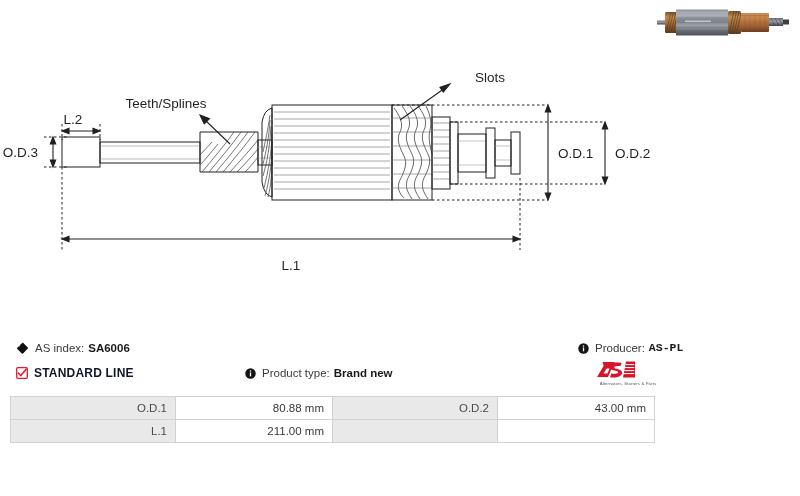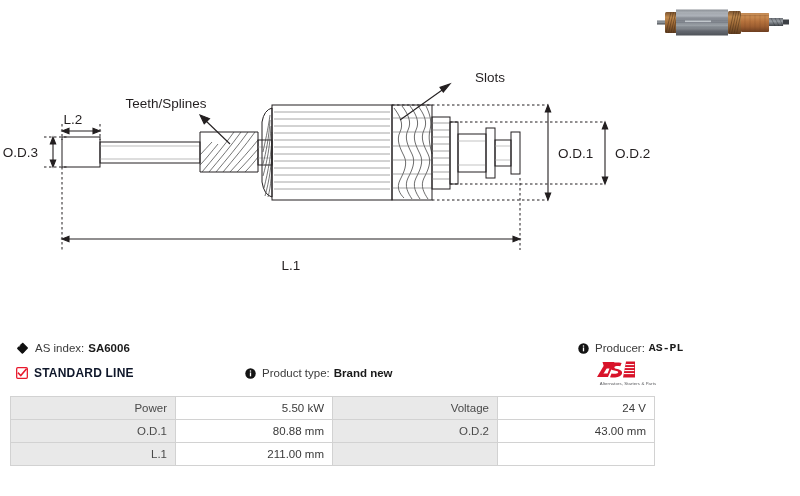--- a/index.html
+++ b/index.html
@@ -418,26 +418,20 @@
 
   <table id="spec-table">
     <colgroup>
       <col class="c-lbl">
         <col class="c-val">
         <col class="c-lbl">
         <col class="c-val">
     </colgroup>
     <tbody>
       <tr>
-        <td class="lbl">Power</td>
-        <td class="val">5.50 kW</td>
-        <td class="lbl">Voltage</td>
-        <td class="val">24 V</td>
-      </tr>
-      <tr>
         <td class="lbl">O.D.1</td>
         <td class="val">80.88 mm</td>
         <td class="lbl">O.D.2</td>
         <td class="val">43.00 mm</td>
       </tr>
       <tr>
         <td class="lbl">L.1</td>
         <td class="val">211.00 mm</td>
         <td class="lbl"></td>
         <td class="val"></td>

